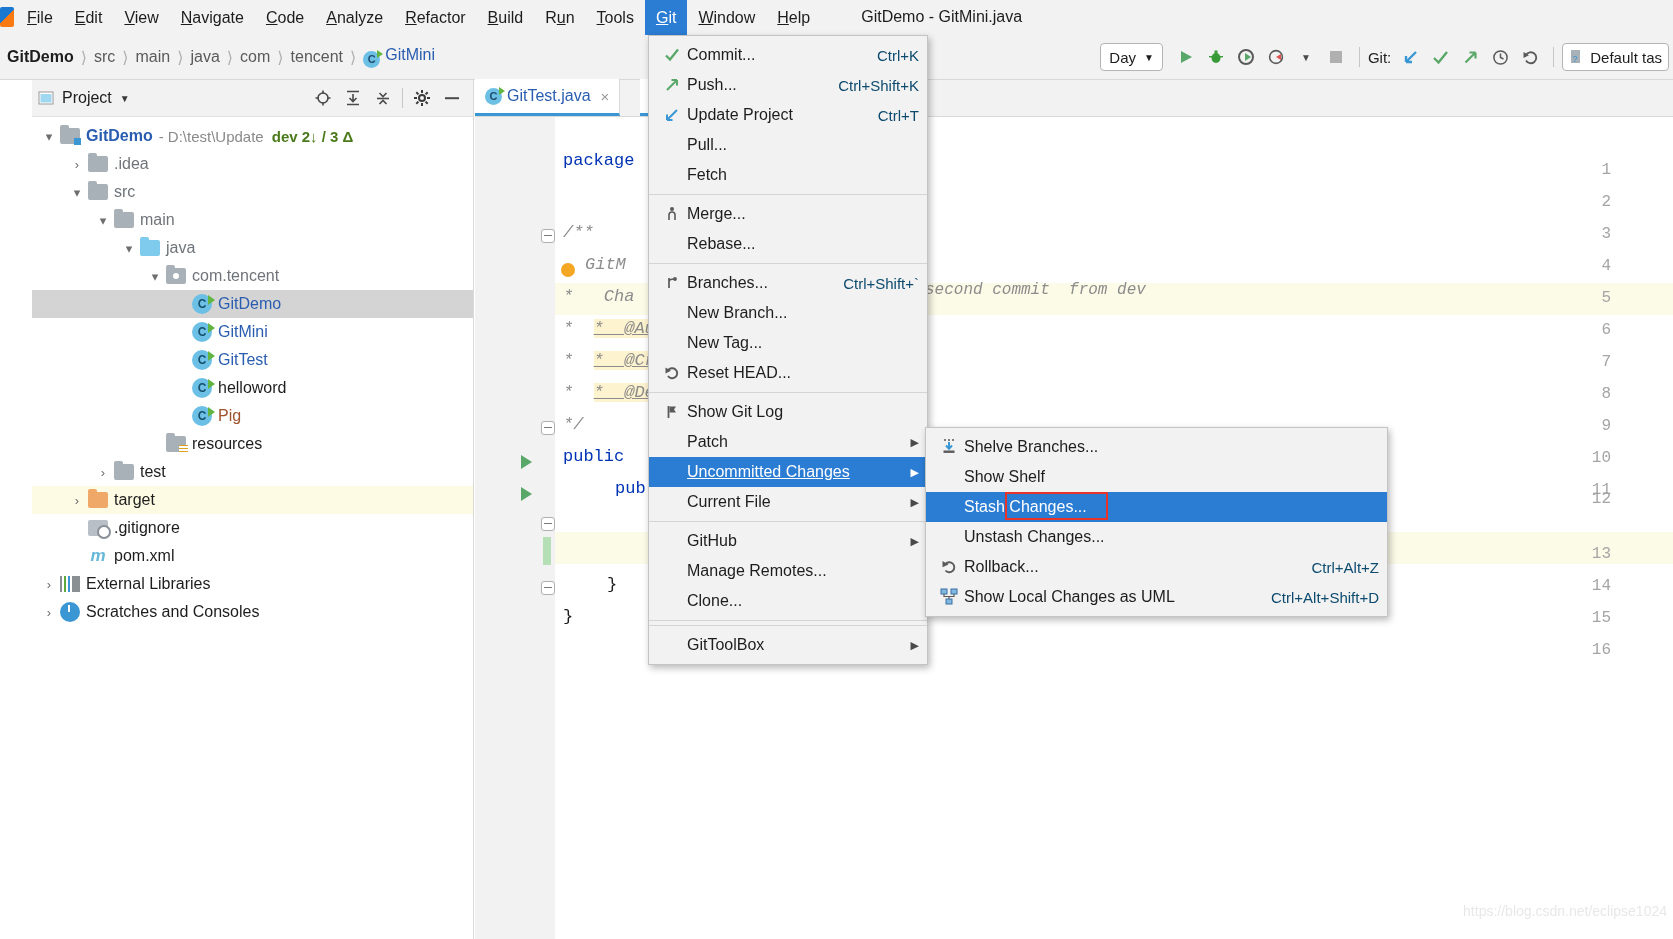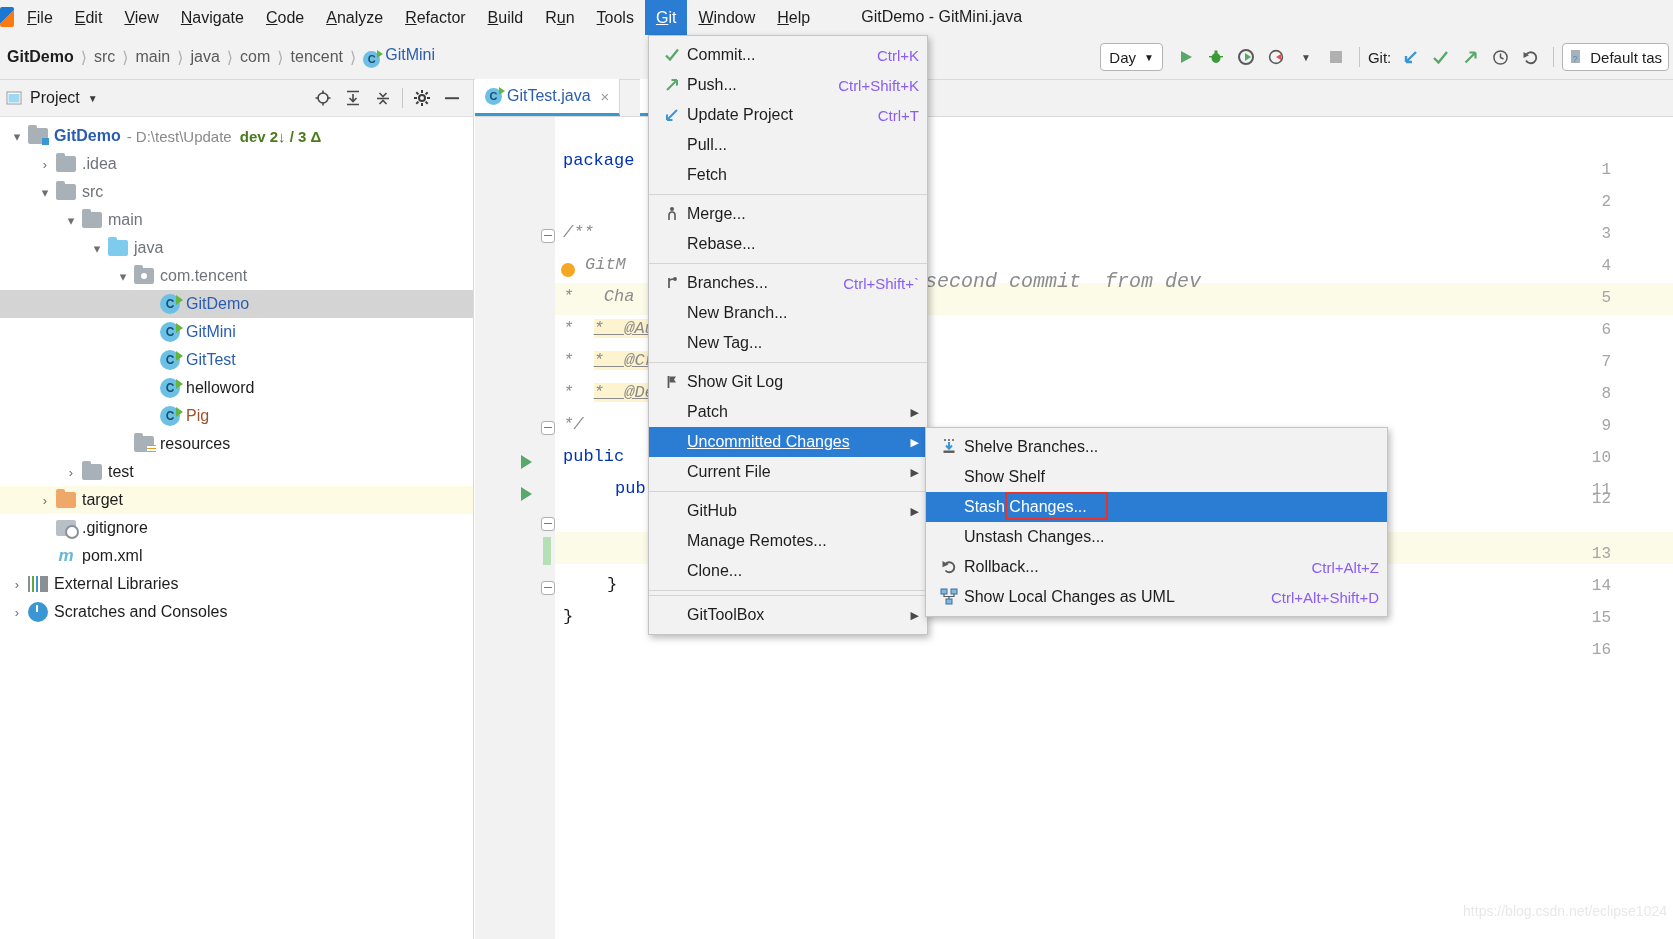--- a/index.html
+++ b/index.html
@@ -66,21 +66,21 @@
   .tb-sep { width:1px; height:20px; background:#c6c6c6; margin:0 8px; }
   .gitlabel { font-size:15px; margin-right:4px; }
   .deftask {
     border:1px solid #b4b4b4; background:#fff; border-radius:4px;
     height:28px; padding:0 6px; display:flex; align-items:center;
     font-size:15px; white-space:nowrap;
   }
   
   #project-panel {
     position:absolute; left:0; top:80px; width:474px; height:859px;
-    background:#ffffff; border-right:1px solid #d9d9d9;
+    background:#ffffff; border-right:1px solid #d9d9d9;padding-left:32px;
   }
   #project-header {
     height:37px; background:#f2f2f2; display:flex; align-items:center;
     padding:0 6px; border-bottom:1px solid #e2e2e2;
   }
   #project-header .ptitle { font-size:16px; margin-left:8px; }
   #project-header .pactions { margin-left:auto; display:flex; align-items:center; }
   .pact { width:30px; height:30px; display:flex; align-items:center; justify-content:center; }
   .tree { padding-top:5px; font-size:16px; }
   .trow {
@@ -169,21 +169,21 @@
     box-shadow:2px 3px 7px rgba(0,0,0,0.28);
     padding:4px 0; z-index:50;
   }
   .mi {
     height:30px; display:flex; align-items:center; padding:0 8px;
     font-size:16px; color:#1d1d1d; white-space:nowrap; position:relative;
   }
   .mi.sel { background:#2b7cd3; color:#fff; }
   .mi .ico { width:30px; flex:0 0 30px; display:flex; align-items:center; justify-content:center; }
   .mi .txt { flex:1 1 auto; }
-  .mi .sc { margin-left:20px; color:#8b5cf6; font-size:15px; }
+  .mi .sc { margin-left:20px; color:#0c4a6e; font-size:15px; }
   .mi .chev { margin-left:auto; font-size:11px; color:#4a4a4a; padding-left:14px;}
   .mi.sel .chev { color:#fff; }
   .msep { height:1px; background:#d4d4d4; margin:4px 0; }
   
   #submenu {
     position:absolute; left:925px; top:427px; width:463px;
     background:#f2f2f2; border:1px solid #c4c4c4;
     box-shadow:2px 3px 7px rgba(0,0,0,0.28);
     padding:4px 0; z-index:60;
   }
@@ -510,21 +510,21 @@
     <div class="codeline cmt" style="top:170px">*   Cha</div>
     <div class="codeline" style="top:202px"><span class="cmt">*  </span><span class="cmt-hl">*  @Aut</span></div>
     <div class="codeline" style="top:234px"><span class="cmt">*  </span><span class="cmt-hl">*  @Cre</span></div>
     <div class="codeline" style="top:266px"><span class="cmt">*  </span><span class="cmt-hl">*  @Des</span></div>
     <div class="codeline cmt" style="top:298px">*/</div>
     <div class="codeline kw" style="top:330px">public </div>
     <div class="codeline kw" style="left:140px;top:362px">pub</div>
     <div class="codeline" style="left:132px;top:458px">}</div>
     <div class="codeline" style="left:88px;top:490px">}</div>
 
-    <div class="codeline cmt" style="left:450px;top:153px;font-size:20px">second commit  from dev</div>
+    <div class="codeline cmt" style="left:450px;top:164px;font-size:16px">second commit  from dev</div>
   </div>
 </div>
 
 <div id="gitmenu">
   <div class="mi">
     <span class="ico">
         <svg width="16" height="16" viewBox="0 0 16 16">
           <path d="M2 8.5 L6 12.5 L14 2.5" stroke="#59a869" stroke-width="2.3" fill="none"></path>
         </svg>
       </span>
@@ -582,20 +582,29 @@
     <span class="txt">Branches...</span>
     <span class="sc">Ctrl+Shift+`</span>
   </div>
   <div class="mi">
     <span class="ico"></span>
     <span class="txt">New Branch...</span>
   </div>
   <div class="mi">
     <span class="ico"></span>
     <span class="txt">New Tag...</span>
+  </div>
+  <div class="mi">
+    <span class="ico">
+        <svg width="16" height="16" viewBox="0 0 16 16">
+          <path d="M4 5.5 A5 5 0 1 1 4 11" stroke="#5a5a5a" stroke-width="1.9" fill="none"></path>
+          <polygon points="1.5,2.5 7,5.8 1.5,8.5" fill="#5a5a5a"></polygon>
+        </svg>
+      </span>
+    <span class="txt">Reset HEAD...</span>
   </div>
   <div class="msep"></div>
   <div class="mi">
     <span class="ico">
         <svg width="16" height="16" viewBox="0 0 16 16">
           <path d="M4.5 2 L4.5 14" stroke="#5a5a5a" stroke-width="1.8"></path>
           <path d="M5.5 2.5 L12 2.5 L10 5.5 L12 8.5 L5.5 8.5 Z" fill="#5a5a5a"></path>
         </svg>
       </span>
     <span class="txt">Show Git Log</span>

